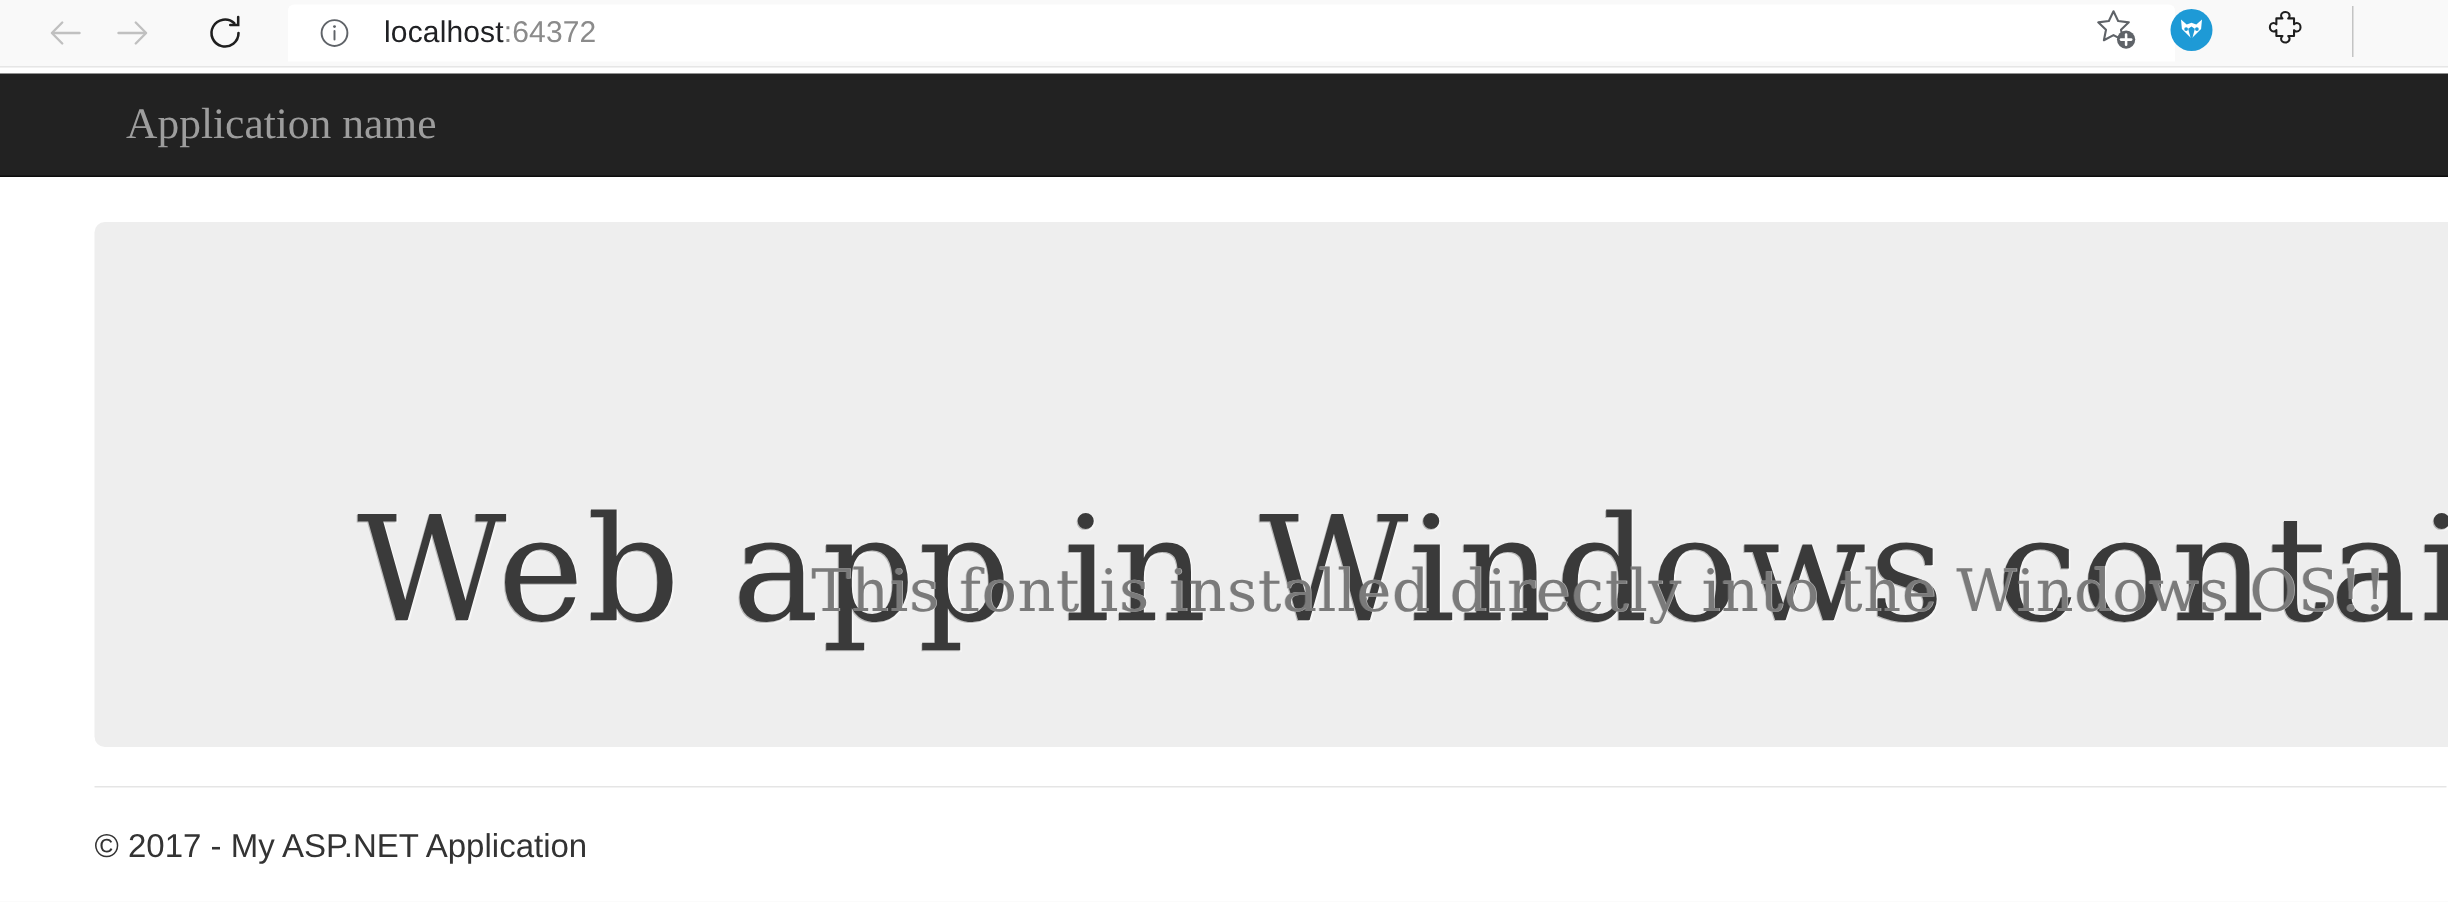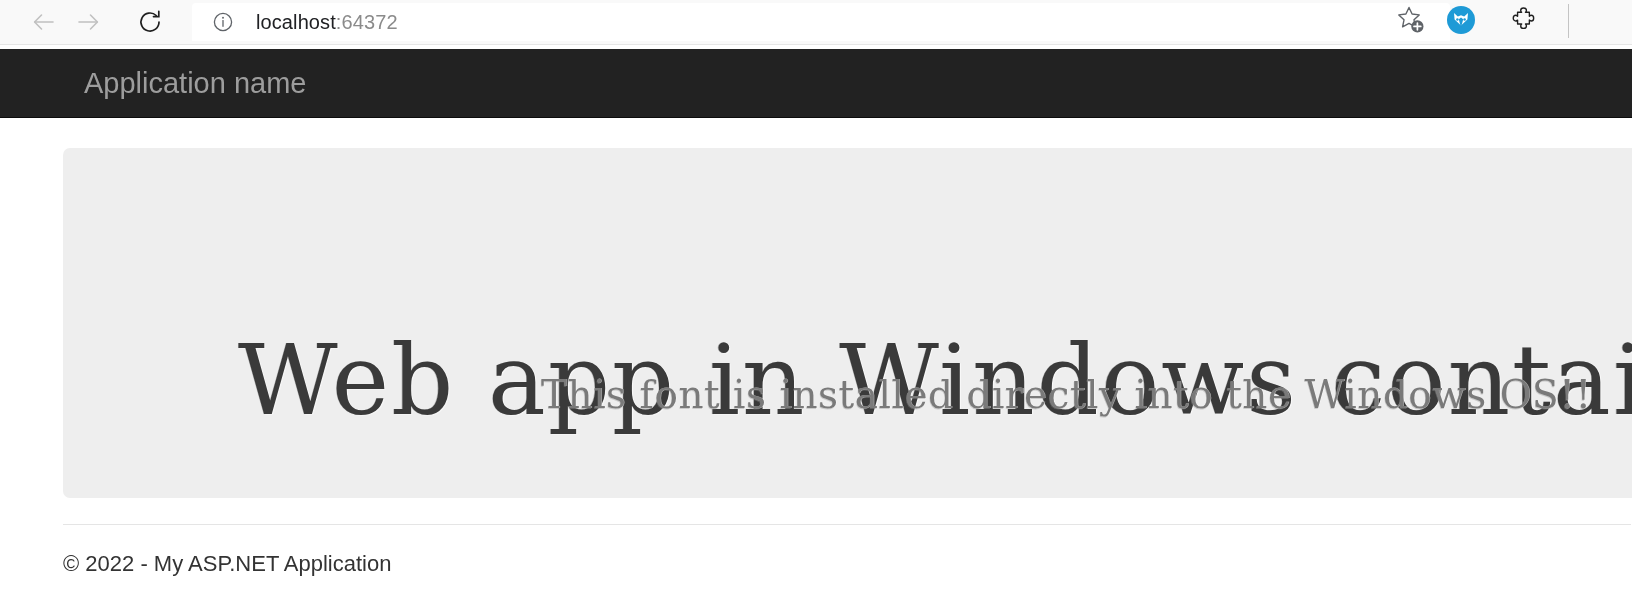--- a/index.html
+++ b/index.html
@@ -94,20 +94,21 @@
     position: absolute;
     left: 0;
     top: 49px;
     width: 1632px;
     height: 69px;
     background: #222222;
     border-bottom: 1px solid #0c0c0c;
     box-sizing: border-box;
     display: flex;
     align-items: center;
+    font-family: Liberation Serif, serif;
   }
   .navbar-brand {
     margin-left: 84px;
     font-size: 29px;
     color: #9d9d9d;
     line-height: 1;
     white-space: nowrap;
   }
   .navbar-links {
     display: flex;
@@ -269,13 +270,13 @@
 <div class="app-navbar">
   <div class="navbar-brand">Application name</div>
 </div>
 
 <div class="jumbotron">
   <div class="jumbo-heading">Web app in Windows container</div>
   <div class="jumbo-subheading">This font is installed directly into the Windows OS!!</div>
 </div>
 
 <div class="footer-rule"></div>
-<div class="footer-text">© 2022 - My ASP.NET Application</div>
+<div class="footer-text">© 2017 - My ASP.NET Application</div>
 
 </body></html>

